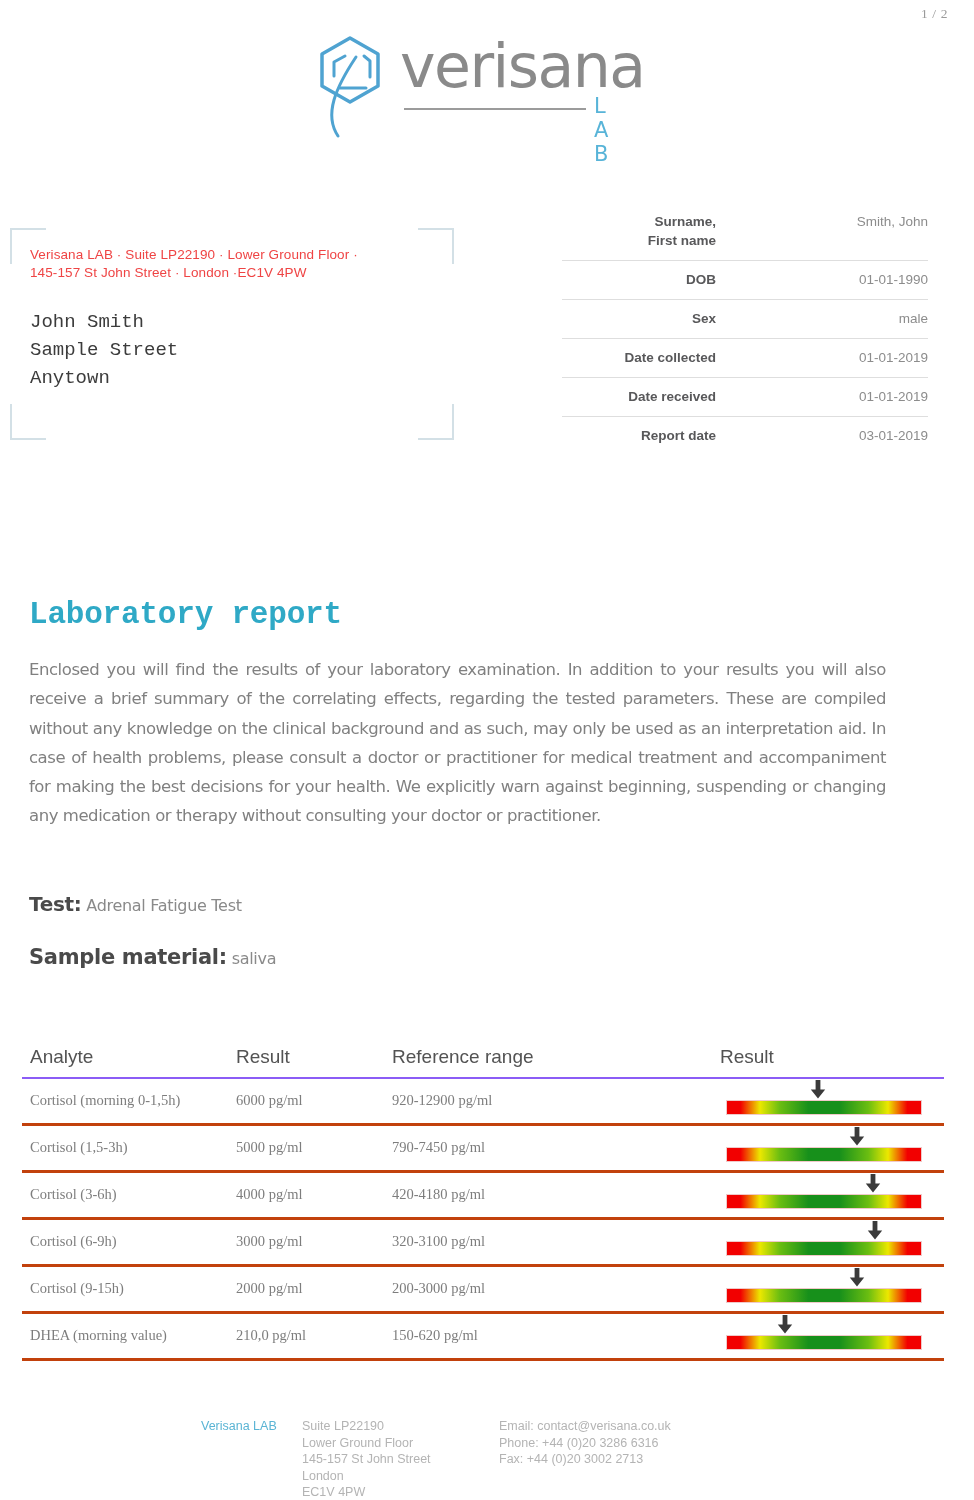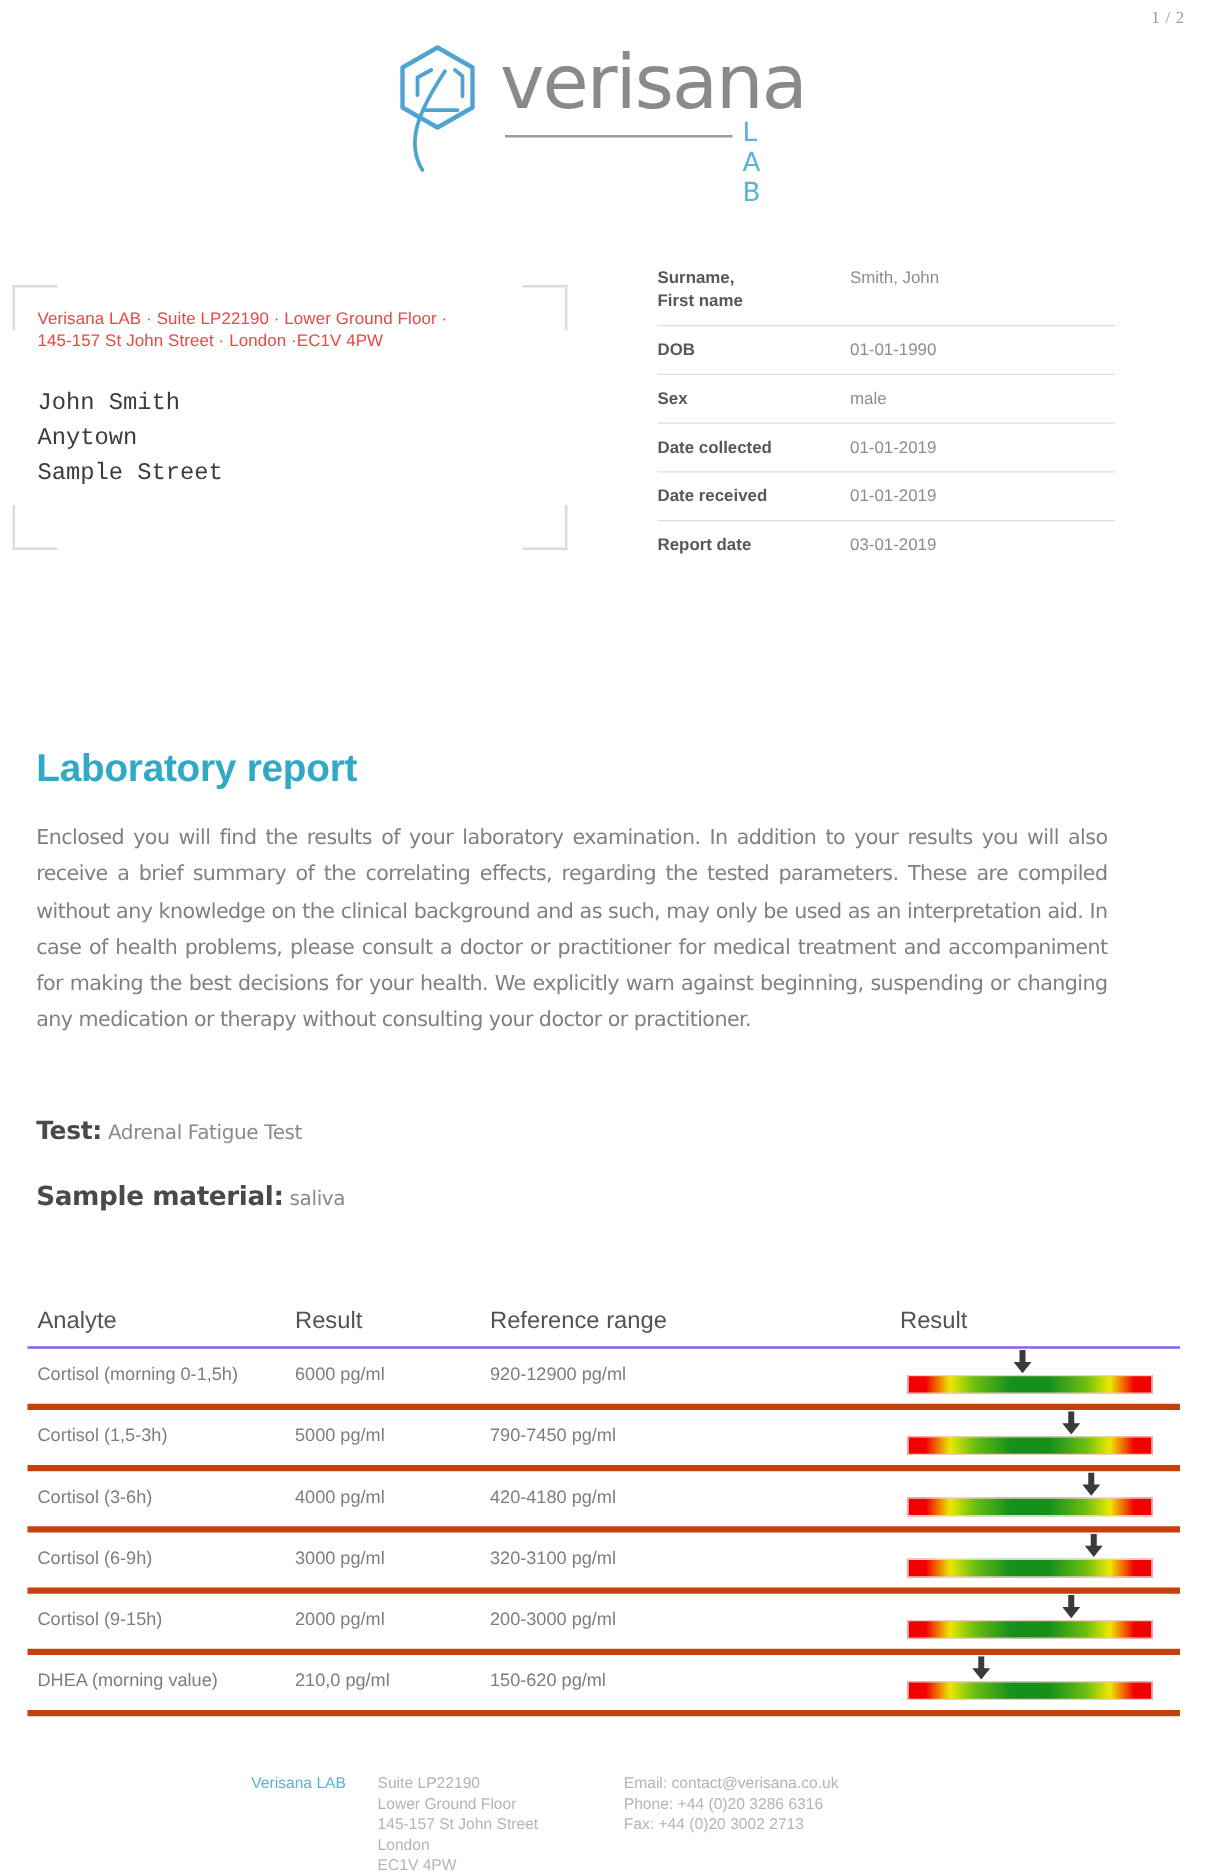--- a/index.html
+++ b/index.html
@@ -99,24 +99,25 @@
     border-width: 0;
   }
   .corner.tl { left: 10px;  top: 228px; border-left-width: 2px; border-top-width: 2px; }
   .corner.tr { left: 418px; top: 228px; border-right-width: 2px; border-top-width: 2px; }
   .corner.bl { left: 10px;  top: 404px; border-left-width: 2px; border-bottom-width: 2px; }
   .corner.br { left: 418px; top: 404px; border-right-width: 2px; border-bottom-width: 2px; }
 
   
   .info-table {
     position: absolute;
-    left: 526px;
+    left: 562px;
     top: 203px;
     width: 366px;
     border-collapse: collapse;
+    text-align: right;
   }
   .info-table tr { }
   .info-table td {
     padding: 9px 0 10px 0;
     vertical-align: top;
     border-bottom: 1px solid #dedede;
   }
   .info-table tr:last-child td { border-bottom: 0; }
   .info-table td.k {
     width: 154px;
@@ -134,21 +135,21 @@
   }
 
   
   .lab-heading {
     position: absolute;
     left: 29px;
     top: 596px;
     font-size: 31px;
     line-height: 38px;
     color: #2FA9C6;
-    font-family: Liberation Sans, sans-serif;
+    font-family: Liberation Mono, monospace;
     font-weight: bold;
     letter-spacing: -0.2px;
   }
 
   
   .intro {
     position: absolute;
     left: 29px;
     top: 655px;
     width: 857px;
@@ -191,23 +192,23 @@
     font-size: 19px;
     color: #535353;
     padding: 0 0 9px 8px;
     border-bottom: 2px solid #8b5cf6;
     font-family: "Liberation Sans", sans-serif;
   }
   .results td {
     font-size: 14.5px;
     color: #7d7d7d;
     padding: 10px 0 10px 8px;
-    border-bottom: 5px solid #c2410c;
+    border-bottom: 3px solid #c2410c;
     vertical-align: top;
-    font-family: Liberation Sans, sans-serif;
+    font-family: Liberation Serif, serif;
     line-height: 22px;
   }
   .col-analyte { width: 198px; }
   .col-result  { width: 148px; }
   .col-range   { width: 320px; }
   .col-bar     { width: 224px; }
 
   .results td.bar-cell { padding: 0; position: relative; height: 44px; }
 
   .gauge {
@@ -290,22 +291,22 @@
   <div class="corner tl"></div>
   <div class="corner tr"></div>
   <div class="corner bl"></div>
   <div class="corner br"></div>
 
   <div class="addr-block">
     <div class="sender-line">Verisana LAB · Suite LP22190 · Lower Ground Floor ·</div>
     <div class="sender-line">145-157 St John Street · London ·EC1V 4PW</div>
     <div class="recipient">
       <div>John Smith</div>
+      <div>Sample Street</div>
       <div>Anytown</div>
-      <div>Sample Street</div>
     </div>
   </div>
 
   <table class="info-table">
     <tbody>
       <tr>
         <td class="k">
           <span>Surname,</span><br>
           <span>First name</span>
         </td>

